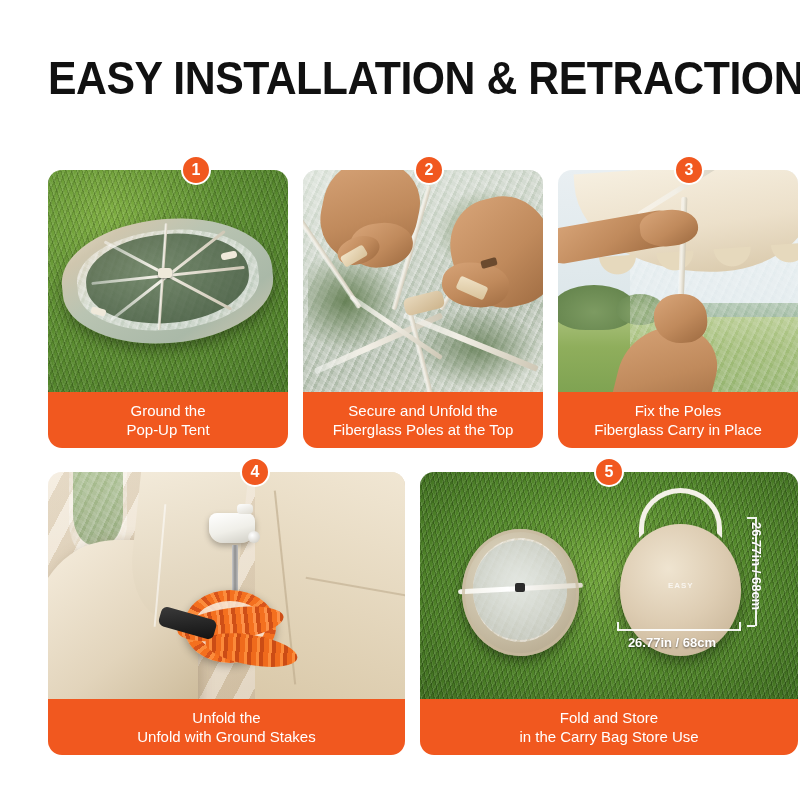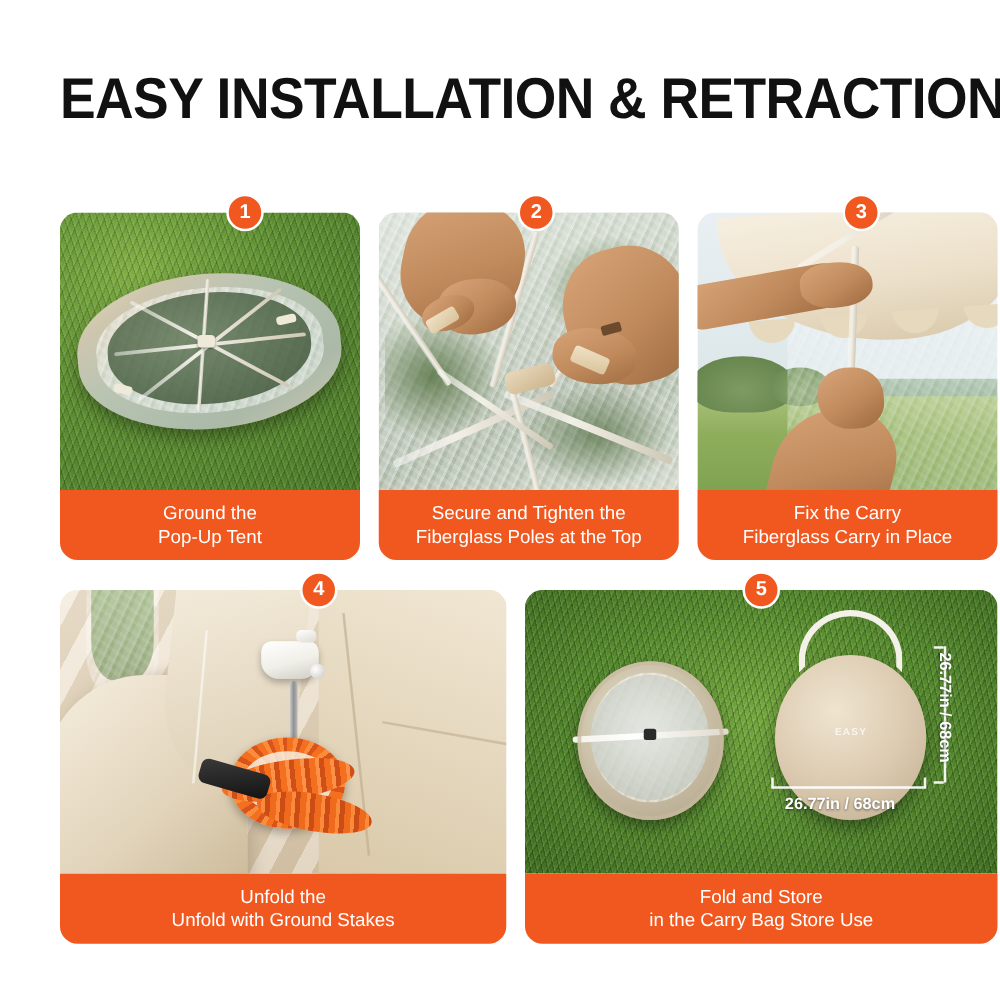--- a/index.html
+++ b/index.html
@@ -251,21 +251,21 @@
           <div style="position:absolute; left:74%; top:40%; width:16px; height:8px; border-radius:2px;
                       background:#6b4a2e; transform: rotate(-16deg);"></div>
 
           <div style="position:absolute; left:64%; top:50%; width:30px; height:14px; border-radius:3px;
                       background: linear-gradient(160deg,#f0e2c6,#d8c29a); transform: rotate(24deg);"></div>
           <div style="position:absolute; left:16%; top:36%; width:26px; height:12px; border-radius:3px;
                       background: linear-gradient(160deg,#f0e2c6,#d8c29a); transform: rotate(-30deg);"></div>
         </div>
       </div>
       <div class="card-caption" style="height:56px;">
-        <span class="cap-line">Secure and Tighten the</span>
+        <span class="cap-line">Secure and Unfold the</span>
         <span class="cap-line">Fiberglass Poles at the Top</span>
       </div>
       <div class="badge" style="left:111px; top:-15px;">
         <span>2</span>
       </div>
     </div>
 
     <div class="card" style="left:538px; top:170px; width:240px; height:278px;">
       <div class="card-media" style="height:222px;">
         <div class="photo">
@@ -305,21 +305,21 @@
                       background: linear-gradient(160deg,#ffffff,#cfcabc); box-shadow:0 1px 3px rgba(0,0,0,.3);"></div>
 
           <div class="skin" style="left:-6%; top:22%; width:56%; height:16%; border-radius:40px; transform: rotate(-10deg);"></div>
           <div class="skin" style="left:34%; top:18%; width:24%; height:16%; border-radius:40% 50% 44% 46%; transform: rotate(-6deg);"></div>
 
           <div class="skin" style="left:26%; top:70%; width:40%; height:40%; border-radius:60px 40px 0 0; transform: rotate(14deg);"></div>
           <div class="skin" style="left:40%; top:56%; width:22%; height:22%; border-radius:44% 48% 40% 50%; transform: rotate(-4deg);"></div>
         </div>
       </div>
       <div class="card-caption" style="height:56px;">
-        <span class="cap-line">Fix the Carry</span>
+        <span class="cap-line">Fix the Poles</span>
         <span class="cap-line">Fiberglass Carry in Place</span>
       </div>
       <div class="badge" style="left:116px; top:-15px;">
         <span>3</span>
       </div>
     </div>
 
     <div class="card" style="left:28px; top:472px; width:357px; height:283px;">
       <div class="card-media" style="height:227px;">
         <div class="photo">

